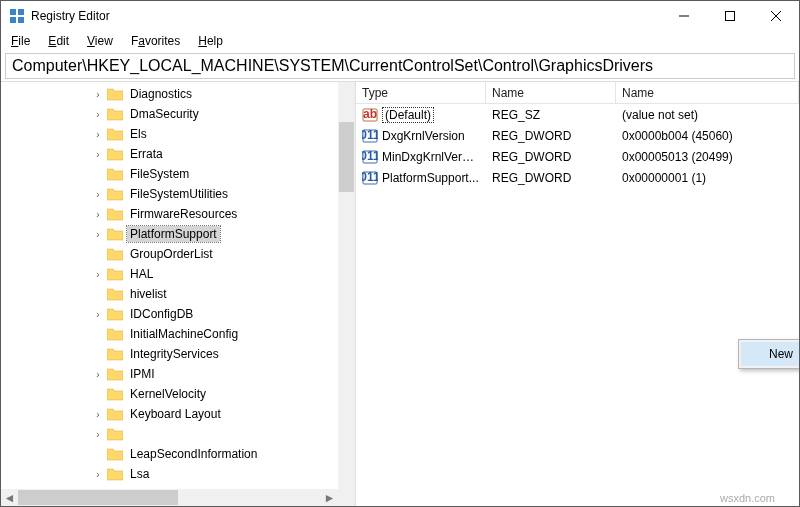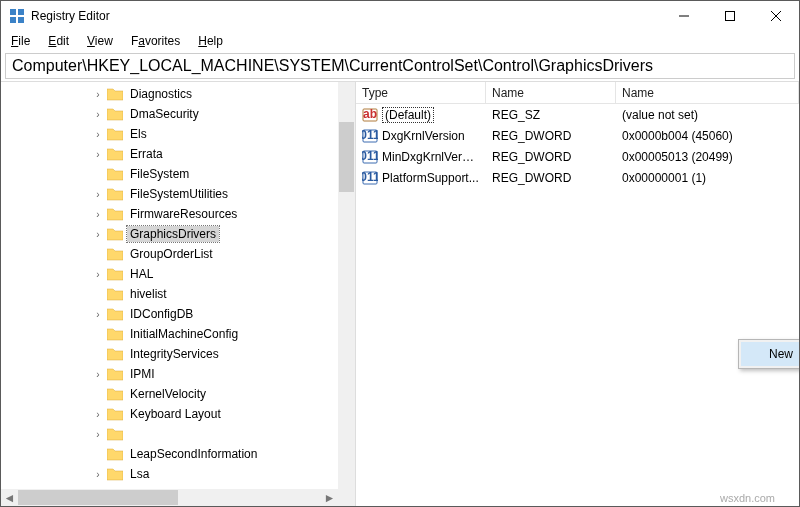--- a/index.html
+++ b/index.html
@@ -155,21 +155,21 @@
           </span>
           <span class="label">FirmwareResources</span>
         </div>
         <div class="treerow selected">
           <span class="exp">›</span>
           <span class="foldericon">
             <svg width="16" height="14">
               <path d="M0 2 L6 2 L8 4 L16 4 L16 13 L0 13 Z" fill="#ffd86b" stroke="#d9a83a" stroke-width="0.5"></path>
             </svg>
           </span>
-          <span class="label">GraphicsDrivers</span>
+          <span class="label">PlatformSupport</span>
         </div>
         <div class="treerow">
           <span class="exp"></span>
           <span class="foldericon">
             <svg width="16" height="14">
               <path d="M0 2 L6 2 L8 4 L16 4 L16 13 L0 13 Z" fill="#ffd86b" stroke="#d9a83a" stroke-width="0.5"></path>
             </svg>
           </span>
           <span class="label">GroupOrderList</span>
         </div>

